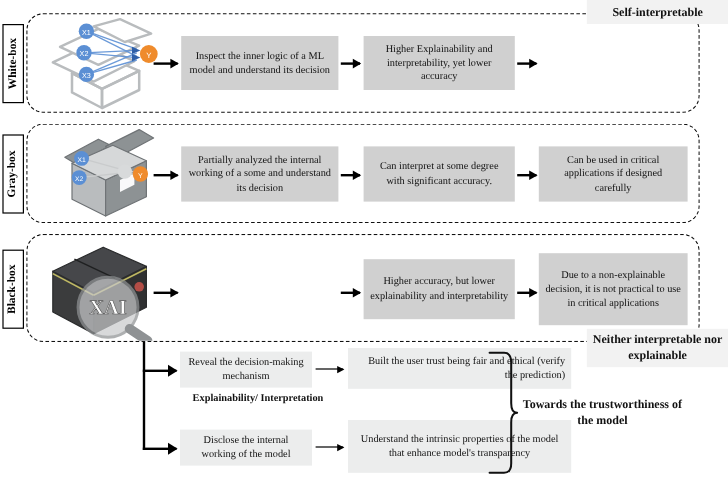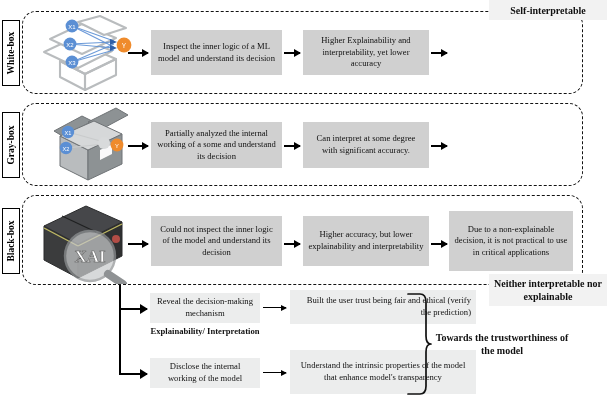--- a/index.html
+++ b/index.html
@@ -214,20 +214,21 @@
       <text x="87" y="42" font-size="5.8" fill="#ffffff" text-anchor="middle" font-family="Liberation Sans, sans-serif">Y</text>
     </svg>
   </div>
 
   <div class="arrow" style="left:128px;top:145px;width:20px;"></div>
 
   <div class="pbox" style="left:151px;top:122px;width:131px;height:46px;">Partially analyzed the internal working of a some and understand its decision</div>
   <div class="arrow" style="left:284px;top:145px;width:16px;"></div>
   <div class="pbox" style="left:303px;top:122px;width:126px;height:46px;">Can interpret at some degree with significant accuracy.</div>
   <div class="arrow" style="left:431px;top:145px;width:16px;"></div>
+  <div class="pbox" style="left:449px;top:122px;width:124px;height:46px;">Can be used in critical applications if designed carefully</div>
 
   <div class="dashed-row" style="left:22px;top:195px;width:561px;height:90px;"></div>
 
   <div class="side-label" style="left:2px;top:208px;width:18px;height:66px;">
     <span>Black-box</span>
   </div>
 
   <div class="illus" style="left:30px;top:198px;width:120px;height:86px;">
     <svg width="120" height="86" viewBox="0 0 120 86">
 
@@ -251,34 +252,33 @@
       <g>
         <circle cx="60" cy="58" r="25" fill="#c9cbcc" opacity="0.72" stroke="#8f9294" stroke-width="2.4"></circle>
         <path d="M78 76 L93 86" stroke="#8f9294" stroke-width="8" stroke-linecap="round"></path>
       </g>
       <text x="60" y="64" font-size="17" font-weight="bold" fill="#ffffff" text-anchor="middle" font-family="Liberation Serif, serif" stroke="#555" stroke-width="0.5">XAI</text>
     </svg>
   </div>
 
   <div class="arrow" style="left:128px;top:243px;width:20px;"></div>
 
-  <div class="pbox" style="left:151px;top:216px;width:131px;height:50px;">Could not inspect the inner logic of the model and understand its decision</div>
   <div class="arrow" style="left:284px;top:243px;width:16px;"></div>
   <div class="pbox" style="left:303px;top:216px;width:126px;height:50px;">Higher accuracy, but lower explainability and interpretability</div>
   <div class="arrow" style="left:431px;top:243px;width:16px;"></div>
   <div class="pbox" style="left:449px;top:211px;width:124px;height:60px;">Due to a non-explainable decision, it is not practical to use in critical applications</div>
 
   <div class="callout" style="left:489px;top:274px;width:118px;height:32px;">Neither interpretable nor explainable</div>
 
   <div class="vline" style="left:119px;top:285px;height:90px;"></div>
   <div class="hline arrowhead" style="left:119px;top:308px;width:28px;"></div>
   <div class="hline arrowhead" style="left:119px;top:373px;width:28px;"></div>
 
   <div class="pbox light" style="left:150px;top:293px;width:110px;height:30px;">Reveal the decision-making mechanism</div>
-  <div class="caption" style="left:130px;top:326px;width:150px;">Explainability/ Interpretation</div>
+  <div class="caption" style="left:140px;top:326px;width:150px;">Explainability/ Interpretation</div>
   <div class="arrow thin" style="left:263px;top:307px;width:23px;"></div>
   <div class="pbox light" style="left:290px;top:290px;width:186px;height:34px;text-align:right;">Built the user trust being fair and ethical (verify the prediction)</div>
 
   <div class="pbox light" style="left:150px;top:358px;width:110px;height:30px;">Disclose the internal working of the model</div>
   <div class="caption" style="left:145px;top:407px;width:120px;">Interpretability</div>
   <div class="arrow thin" style="left:263px;top:372px;width:23px;"></div>
   <div class="pbox light" style="left:290px;top:350px;width:186px;height:44px;">Understand the intrinsic properties of the model that enhance model's transparency</div>
 
   <svg class="brace-svg" style="left:406px;top:292px;" width="26" height="104" viewBox="0 0 26 104">
     <path d="M2 2 L14 2 Q20 2 20 10 L20 44 Q20 52 25 52 Q20 52 20 60 L20 94 Q20 102 14 102 L2 102" fill="none" stroke="#111" stroke-width="1.7" stroke-linejoin="round" stroke-linecap="round" transform="translate(0,0)"></path>

